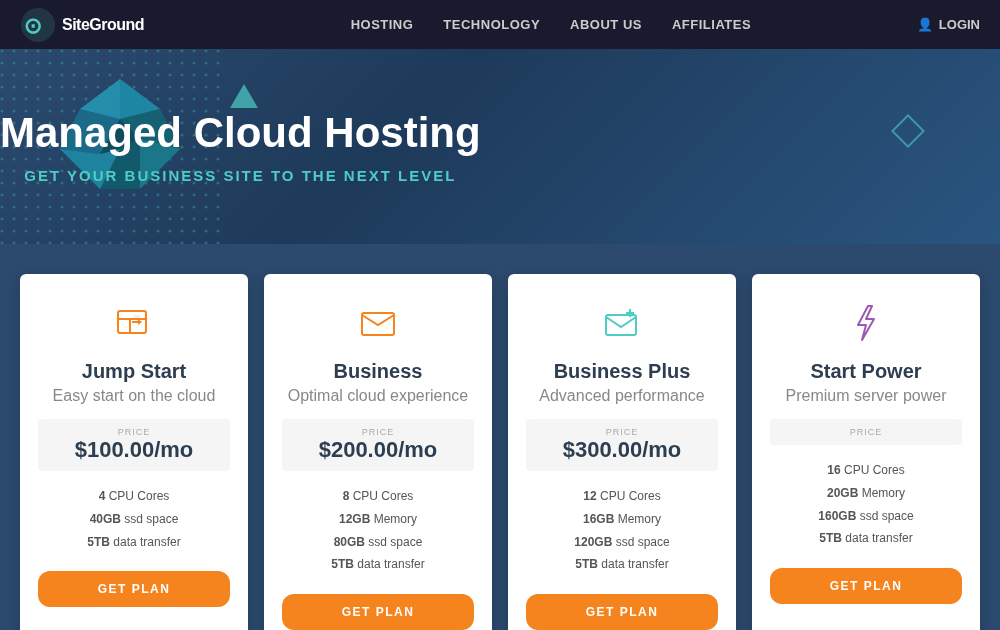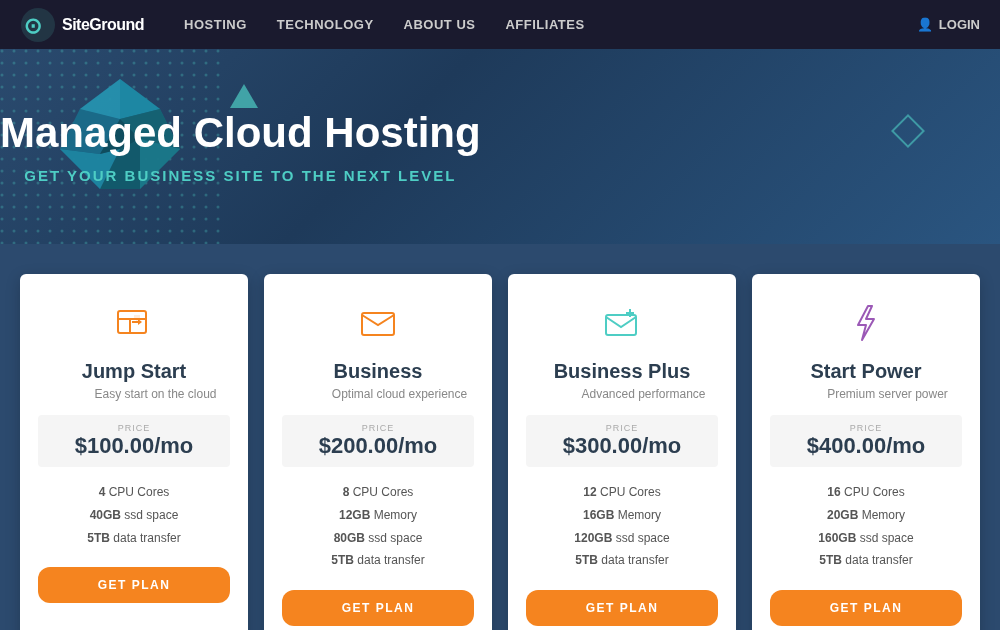--- a/index.html
+++ b/index.html
@@ -28,20 +28,21 @@
     .logo-text {
       color: white;
       font-size: 16px;
       font-weight: bold;
       letter-spacing: -0.5px;
     }
     .nav-links {
       display: flex;
       gap: 30px;
       flex: 1;
+      justify-content: center;
     }
     .nav-link {
       color: #ccc;
       font-size: 13px;
       font-weight: 600;
       text-decoration: none;
       letter-spacing: 0.5px;
       cursor: pointer;
     }
     .nav-login {
@@ -150,24 +151,23 @@
       justify-content: center;
       margin-bottom: 12px;
     }
     .plan-name {
       font-size: 20px;
       font-weight: 800;
       color: #2c3e50;
       margin-bottom: 4px;
     }
     .plan-desc {
-      font-size: 12px;
+      font-size: 16px;
       color: #888;
       margin-bottom: 14px;
-      margin-left: 43px;
     }
     .price-box {
       background: #f5f5f5;
       border-radius: 4px;
       padding: 8px 14px;
       width: 100%;
       margin-bottom: 14px;
     }
     .price-label {
       font-size: 9px;
@@ -337,21 +337,20 @@
     <div class="plan-card">
       <div class="plan-icon">
         <svg width="44" height="44" viewBox="0 0 44 44">
           <polygon points="24,5 14,24 22,24 18,39 30,18 22,18 28,5" fill="none" stroke="#9b59b6" stroke-width="2" stroke-linejoin="round"></polygon>
         </svg>
       </div>
       <div class="plan-name">Start Power</div>
       <div class="plan-desc">Premium server power</div>
       <div class="price-box">
         <div class="price-label">PRICE</div>
-        <div class="price-value">$400.00/mo</div>
       </div>
       <ul class="plan-specs">
         <li><strong>16</strong> CPU Cores</li>
         <li><strong>20GB</strong> Memory</li>
         <li><strong>160GB</strong> ssd space</li>
         <li><strong>5TB</strong> data transfer</li>
       </ul>
       <button class="get-plan-btn">GET PLAN</button>
     </div>
 

